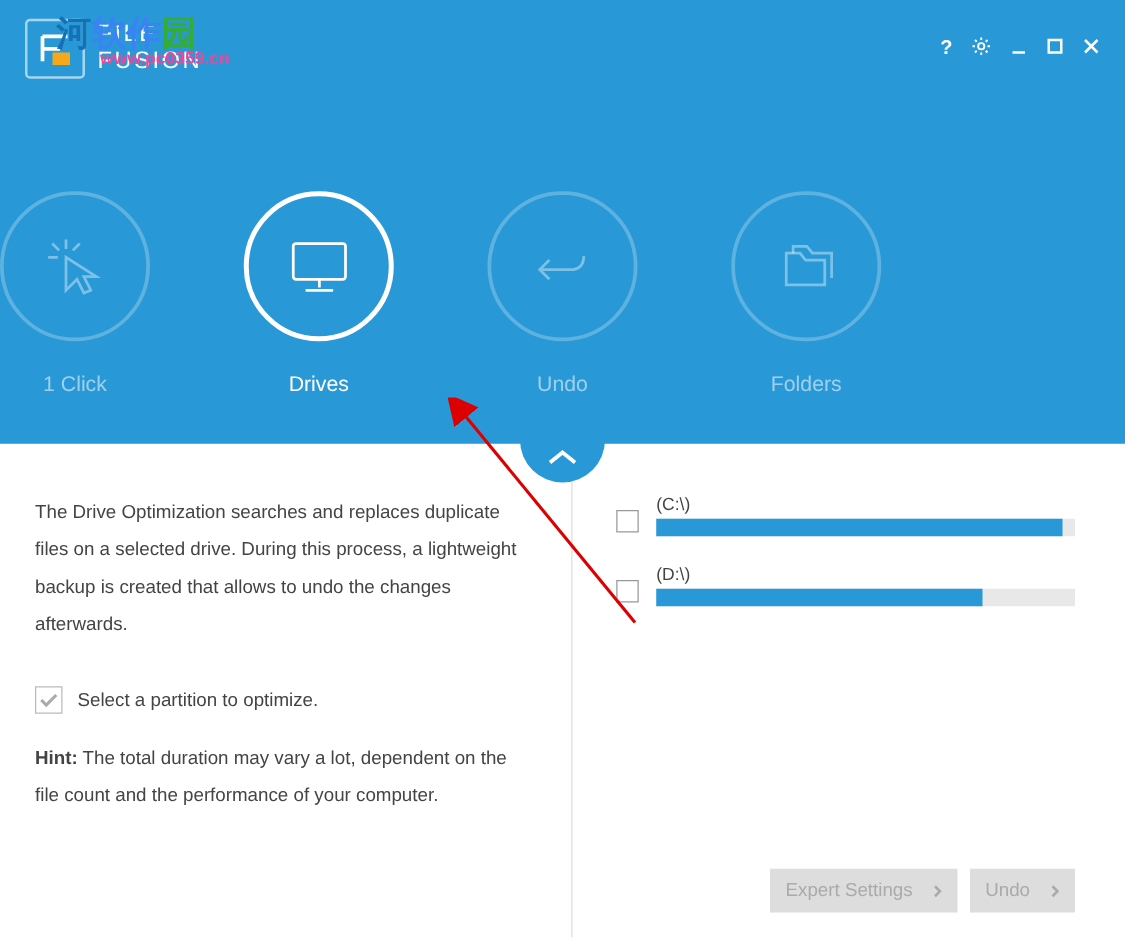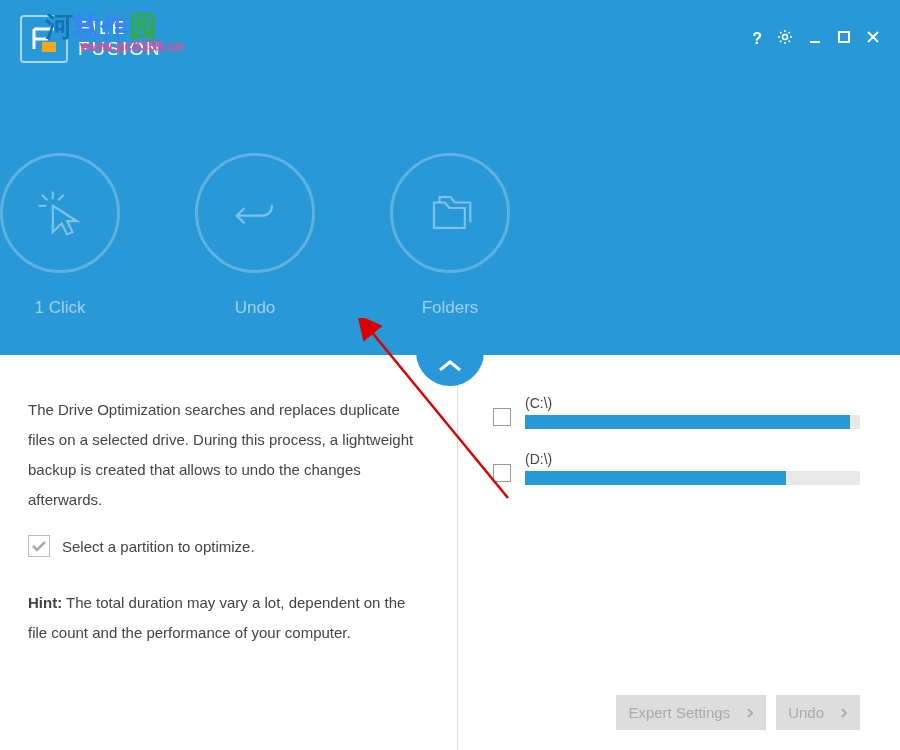--- a/index.html
+++ b/index.html
@@ -23,22 +23,22 @@
 .watermark { position: absolute; top: 8px; left: 45px; z-index: 5; font-size: 28px; font-weight: bold; }
 .watermark .wm1 { color: #1571b5; }
 .watermark .wm2 { color: #3b82f6; }
 .watermark .wm3 { color: #35ac35; }
 .watermark-url { position: absolute; top: 38px; left: 80px; font-size: 14px; color: #ec4899; font-weight: bold; z-index: 5; }
 .collapse-tab { position: absolute; left: 50%; transform: translateX(-50%); top: 346px; width: 68px; height: 40px; background: #2998d6; border-radius: 0 0 50px 50px; display: flex; align-items: center; justify-content: center; cursor: pointer; z-index: 3; }
 .collapse-tab svg { width: 28px; height: 16px; stroke: #fff; fill: none; stroke-width: 3; }
 .content { display: flex; padding: 0; height: calc(750px - 355px); }
 .left-panel { width: 458px; padding: 40px 30px 20px 28px; border-right: 1px solid #ddd; }
 .panel-title { color: #2998d6; font-size: 25px; font-weight: bold; margin-bottom: 22px; }
-.panel-desc { color: #444; font-size: 15px; line-height: 2; margin-bottom: 20px; }
-.check-row { display: flex; align-items: center; gap: 12px; margin-bottom: 31px; }
+.panel-desc { color: #444; font-size: 15px; line-height: 2; margin-bottom: 34px; }
+.check-row { display: flex; align-items: center; gap: 12px; margin-bottom: 21px; }
 .check-icon { width: 22px; height: 22px; border: 1px solid #bbb; display: flex; align-items: center; justify-content: center; }
 .check-icon svg { width: 14px; height: 11px; stroke: #aaa; fill: none; stroke-width: 2.5; }
 .check-label { color: #444; font-size: 15px; }
 .hint { color: #444; font-size: 15px; line-height: 2; }
 .hint b { font-weight: bold; }
 .right-panel { flex: 1; padding: 40px 40px 20px 35px; display: flex; flex-direction: column; }
 .drive-row { display: flex; align-items: center; gap: 14px; margin-bottom: 22px; }
 .drive-checkbox { width: 18px; height: 18px; border: 1px solid #999; background: #fff; cursor: pointer; flex-shrink: 0; margin-top: 10px; }
 .drive-info { flex: 1; }
 .drive-label { color: #444; font-size: 14px; margin-bottom: 4px; }
@@ -95,20 +95,30 @@
           <svg viewBox="0 0 50 50">
             <path d="M18 18 L18 42 L26 34 L31 44 L36 42 L31 32 L40 32 Z"></path>
             <line x1="18" y1="5" x2="18" y2="12"></line>
             <line x1="5" y1="18" x2="12" y2="18"></line>
             <line x1="8" y1="8" x2="13" y2="13"></line>
             <line x1="28" y1="8" x2="23" y2="13"></line>
           </svg>
         </div>
       <div class="step-label">1 Click</div>
     </div>
+    <div class="step active">
+      <div class="step-circle">
+          <svg viewBox="0 0 50 50">
+            <rect x="6" y="8" width="38" height="26" rx="2"></rect>
+            <line x1="25" y1="34" x2="25" y2="40"></line>
+            <line x1="15" y1="42" x2="35" y2="42"></line>
+          </svg>
+        </div>
+      <div class="step-label">Drives</div>
+    </div>
     <div class="step">
       <div class="step-circle">
           <svg viewBox="0 0 50 50">
             <path d="M15 20 L8 27 L15 34 M8 27 L30 27 Q40 27 40 17"></path>
           </svg>
         </div>
       <div class="step-label">Undo</div>
     </div>
     <div class="step">
       <div class="step-circle">

